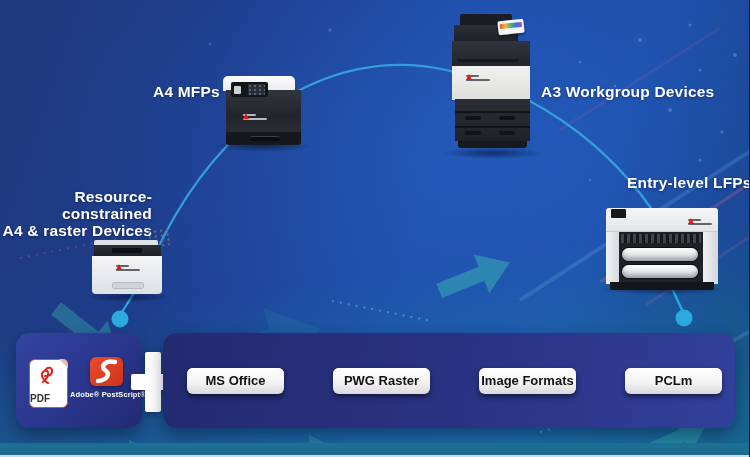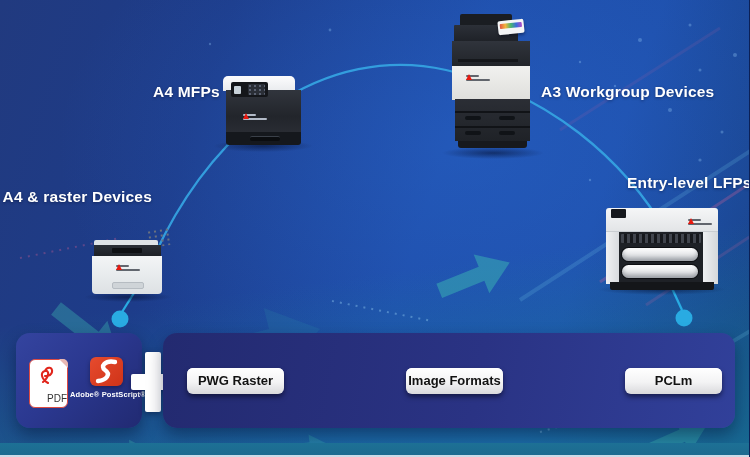--- a/index.html
+++ b/index.html
@@ -102,21 +102,21 @@
     font-size:13px;font-weight:bold;color:#121212;}
   .plus{position:absolute;left:131px;top:352px;width:44px;height:60px;filter:drop-shadow(0 2px 3px rgba(0,0,25,.4));}
   .plus i{position:absolute;background:#fff;display:block;}
   .plus .ph{left:0;top:22px;width:44px;height:16px;border-radius:2px;}
   .plus .pv{left:14px;top:0;width:16px;height:60px;border-radius:2px;}
   
   .pdfic{position:absolute;left:13px;top:26px;width:37px;height:47px;background:#fff;border:1.5px solid #dd4b43;border-radius:6px;}
   .pdfic .fold{position:absolute;right:-1px;top:-1px;width:9px;height:9px;background:#e9b8b3;border-radius:0 5px 0 3px;
     clip-path:polygon(0 0,100% 0,100% 100%);}
   .pdfic svg{position:absolute;left:6px;top:4px;}
-  .pdfic .cap{position:absolute;left:0;right:0;bottom:3px;text-align:right;font-size:10px;font-weight:normal;color:#333;}
+  .pdfic .cap{position:absolute;left:0;right:0;bottom:3px;text-align:left;font-size:10px;font-weight:bold;color:#333;}
   .psic{position:absolute;left:54px;top:24px;width:72px;text-align:center;}
   .psic .box{margin:0 auto;width:33px;height:29px;background:linear-gradient(135deg,#e64b2e,#cf3318);border-radius:6px;position:relative;box-shadow:0 2px 4px rgba(0,0,20,.35);}
   .psic .cap{margin-top:4px;font-size:7.5px;font-weight:bold;color:#fff;letter-spacing:.1px;white-space:nowrap;}
   
   .teal-band{position:absolute;left:0;top:443px;width:750px;height:12px;background:linear-gradient(#1d7095,#1c6a90);}
   .bottom-line{position:absolute;left:0;top:455px;width:750px;height:2px;background:#ccdbe8;}
 </style>
 </head>
 <body>
 
@@ -168,20 +168,21 @@
     <path d="M140,290 C205,118 330,44 446,70 C548,93 625,160 668,235" fill="none" stroke="#35a2e0" stroke-width="2.3" opacity="0.95"></path>
     <line x1="134" y1="293" x2="122" y2="312" stroke="#29abe2" stroke-width="2.3"></line>
     <line x1="670" y1="284" x2="682" y2="310" stroke="#29abe2" stroke-width="2.3"></line>
     <circle cx="120" cy="319" r="8.5" fill="#29abe2"></circle>
     <circle cx="684" cy="318" r="8.5" fill="#29abe2"></circle>
   </svg>
 
   <div class="label lbl-a4">A4 MFPs</div>
   <div class="label lbl-a3">A3 Workgroup Devices</div>
   <div class="label lbl-rc">
+    <div>Resource-constrained</div>
     <div>A4 &amp; raster Devices</div>
   </div>
   <div class="label lbl-lfp">Entry-level LFPs</div>
 
   <div class="device a4mfp">
     <i class="dshadow"></i>
     <i class="lid"></i>
     <i class="bod"></i>
     <i class="pan">
       <i class="scr"></i>
@@ -284,20 +285,21 @@
       <div class="cap">Adobe® PostScript®</div>
     </div>
   </div>
 
   <div class="plus">
     <i class="ph"></i>
       <i class="pv"></i>
   </div>
 
   <div class="panelbox right-box">
+    <div class="pill">MS Office</div>
     <div class="pill">PWG Raster</div>
     <div class="pill">Image Formats</div>
     <div class="pill">PCLm</div>
   </div>
 
   <div class="teal-band"></div>
   <div class="bottom-line"></div>
 </div>
 
 </body></html>

